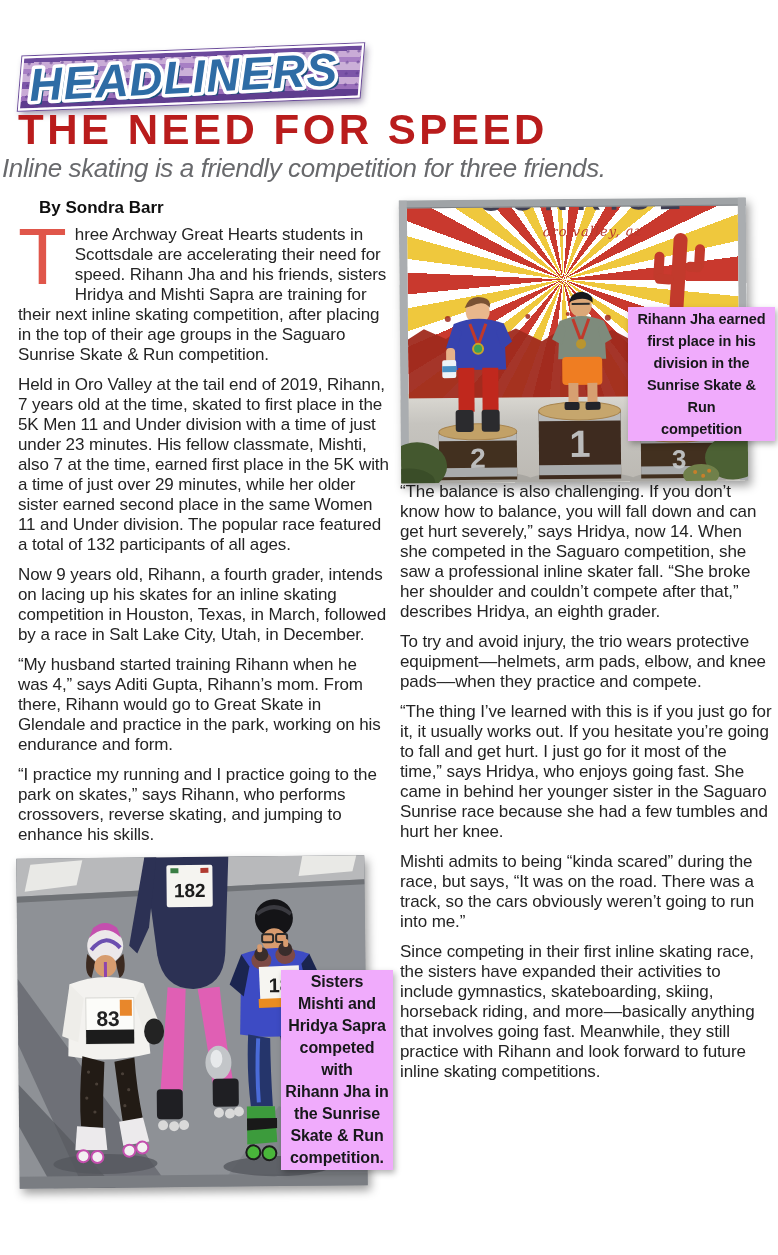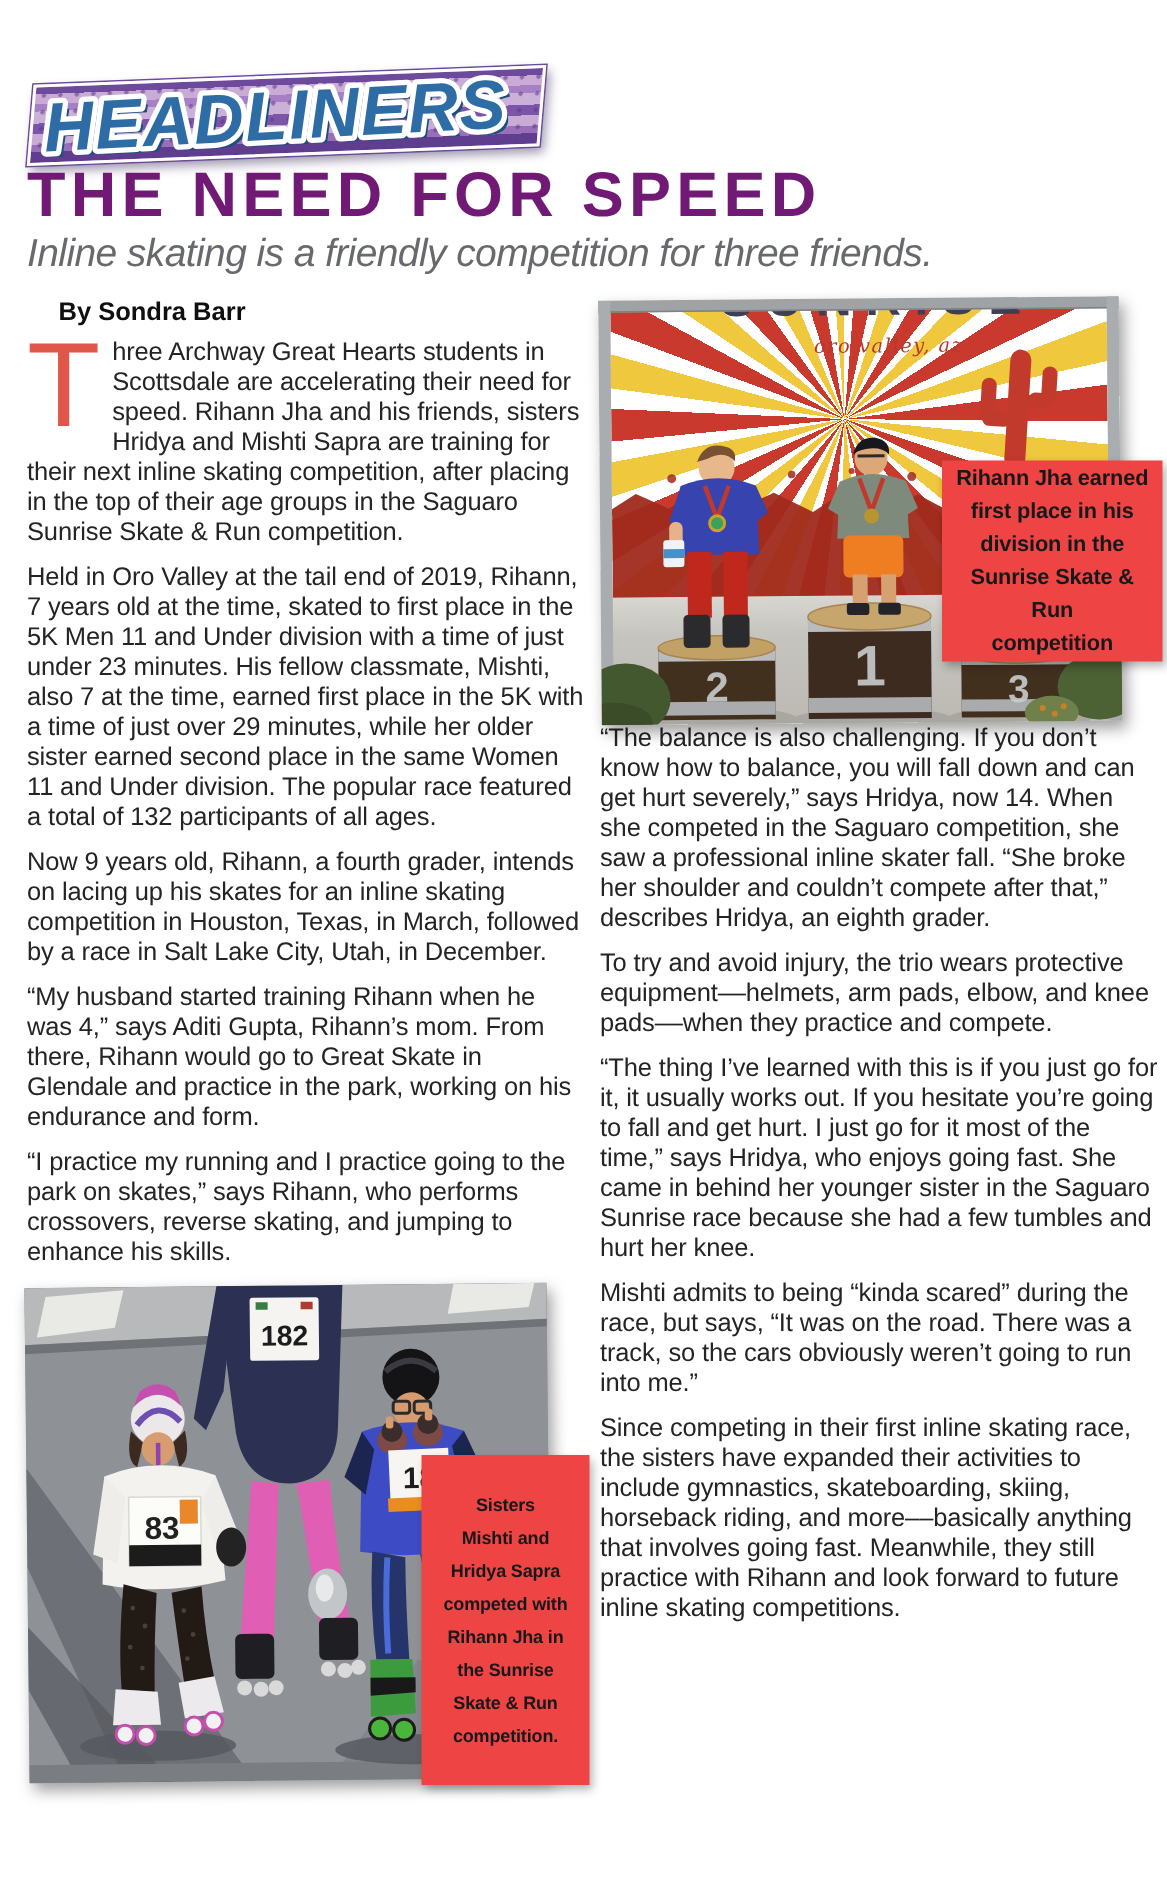--- a/index.html
+++ b/index.html
@@ -25,37 +25,37 @@
     background-size:11px 11px,100% 100%;
     border:2px solid #fff;
     box-shadow:0 0 0 1px #6a4b9a, 3px 4px 7px rgba(40,20,70,.45);}
   .banner-svg{position:absolute;left:0;top:0;width:372px;height:76px;overflow:visible;}
   .banner-svg text{font-family:"Liberation Sans",sans-serif;font-weight:bold;font-style:italic;
     font-size:46px;letter-spacing:1px;}
   .bn-shadow{fill:#1d4f7c;}
   .bn-main{fill:#2e6ca5;stroke:#ffffff;stroke-width:7px;paint-order:stroke;stroke-linejoin:round;}
 
   .title{position:absolute;left:18px;top:106px;margin:0;
-    font-size:42px;font-weight:bold;letter-spacing:3.5px;color:#701a75;white-space:nowrap;}
-  .subtitle{position:absolute;left:18px;top:153px;margin:0;
+    font-size:42px;font-weight:bold;letter-spacing:3.5px;color:#b91c1c;white-space:nowrap;}
+  .subtitle{position:absolute;left:2px;top:153px;margin:0;
     font-size:26px;font-style:italic;font-weight:400;color:#68696c;letter-spacing:-0.4px;white-space:nowrap;}
   .byline{position:absolute;left:18px;top:198px;font-size:17px;font-weight:bold;color:#0f0f0f;margin-left:21px;}
 
   
   .col{position:absolute;font-size:17px;line-height:20px;letter-spacing:-0.1px;color:#242424;}
   .col p{margin:0 0 10px 0;}
   .col-left{left:18px;top:225px;width:373px;}
   .col-right{left:400px;top:197px;width:372px;}
   .dropcap{float:left;font-size:80px;line-height:60px;color:#e0564a;font-weight:400;
     margin:2px 8px 0 0;}
 
   
   figure{margin:0;position:relative;}
   .ph-clip{position:relative;overflow:hidden;box-shadow:3px 5px 10px rgba(0,0,0,.38);background:#c9c9c5;}
-  .capbox{position:absolute;background:#ef4444;color:#17181a;text-align:center;
+  .capbox{position:absolute;background:#f0abfc;color:#17181a;text-align:center;
     white-space:pre-line;font-weight:700;box-shadow:2px 3px 6px rgba(0,0,0,.3);
     display:flex;align-items:center;justify-content:center;}
 
   
   .fig-podium{width:382px;height:283px;margin-top:2px;}
   .fig-podium .ph-clip{width:347px;height:283px;transform:rotate(-0.5deg);
      background:linear-gradient(180deg,#cdd1d2 0%,#bec1bd 70%,#b3b4ae 100%);}
   .pp-bar{position:absolute;left:0;top:0;width:100%;height:7px;background:#9fa3a6;border-bottom:1px solid #7e8286;}
   .pp-pole{position:absolute;top:0;width:8px;height:100%;background:#aaadb0;}
   .pp-banner{position:absolute;left:8px;right:8px;top:7px;height:193px;background:#fdfcf8;overflow:hidden;}
@@ -70,21 +70,21 @@
   .pp-art{position:absolute;inset:0;width:100%;height:100%;}
   .pp-ground{position:absolute;left:0;right:0;bottom:0;height:85px;
     background:linear-gradient(180deg,#d8d6d0 0%,#c6c4bf 30%,#bcb9b3 100%);}
   .pp-scene{position:absolute;inset:0;width:100%;height:100%;}
   .pp-cap{left:228px;top:108px;width:135px;height:130px;font-size:14.5px;line-height:22px;padding:2px 6px;}
 
   
   .fig-skaters{width:382px;height:331px;margin-top:12px;}
   .fig-skaters .ph-clip{width:348px;height:330px;transform:rotate(-0.6deg);background:#8e9196;}
   .sk-scene{position:absolute;inset:0;width:100%;height:100%;}
-  .sk-cap{left:263px;top:113px;width:104px;height:196px;font-size:12px;line-height:22px;padding:12px 4px;}
+  .sk-cap{left:263px;top:113px;width:104px;height:196px;font-size:16px;line-height:22px;padding:2px 4px;}
 
   svg text{font-family:"Liberation Sans",sans-serif;}
 </style>
 </head>
 <body>
 
 <div class="page">
 
   <div class="banner-wrap">
     <div class="banner-stripes"></div>

